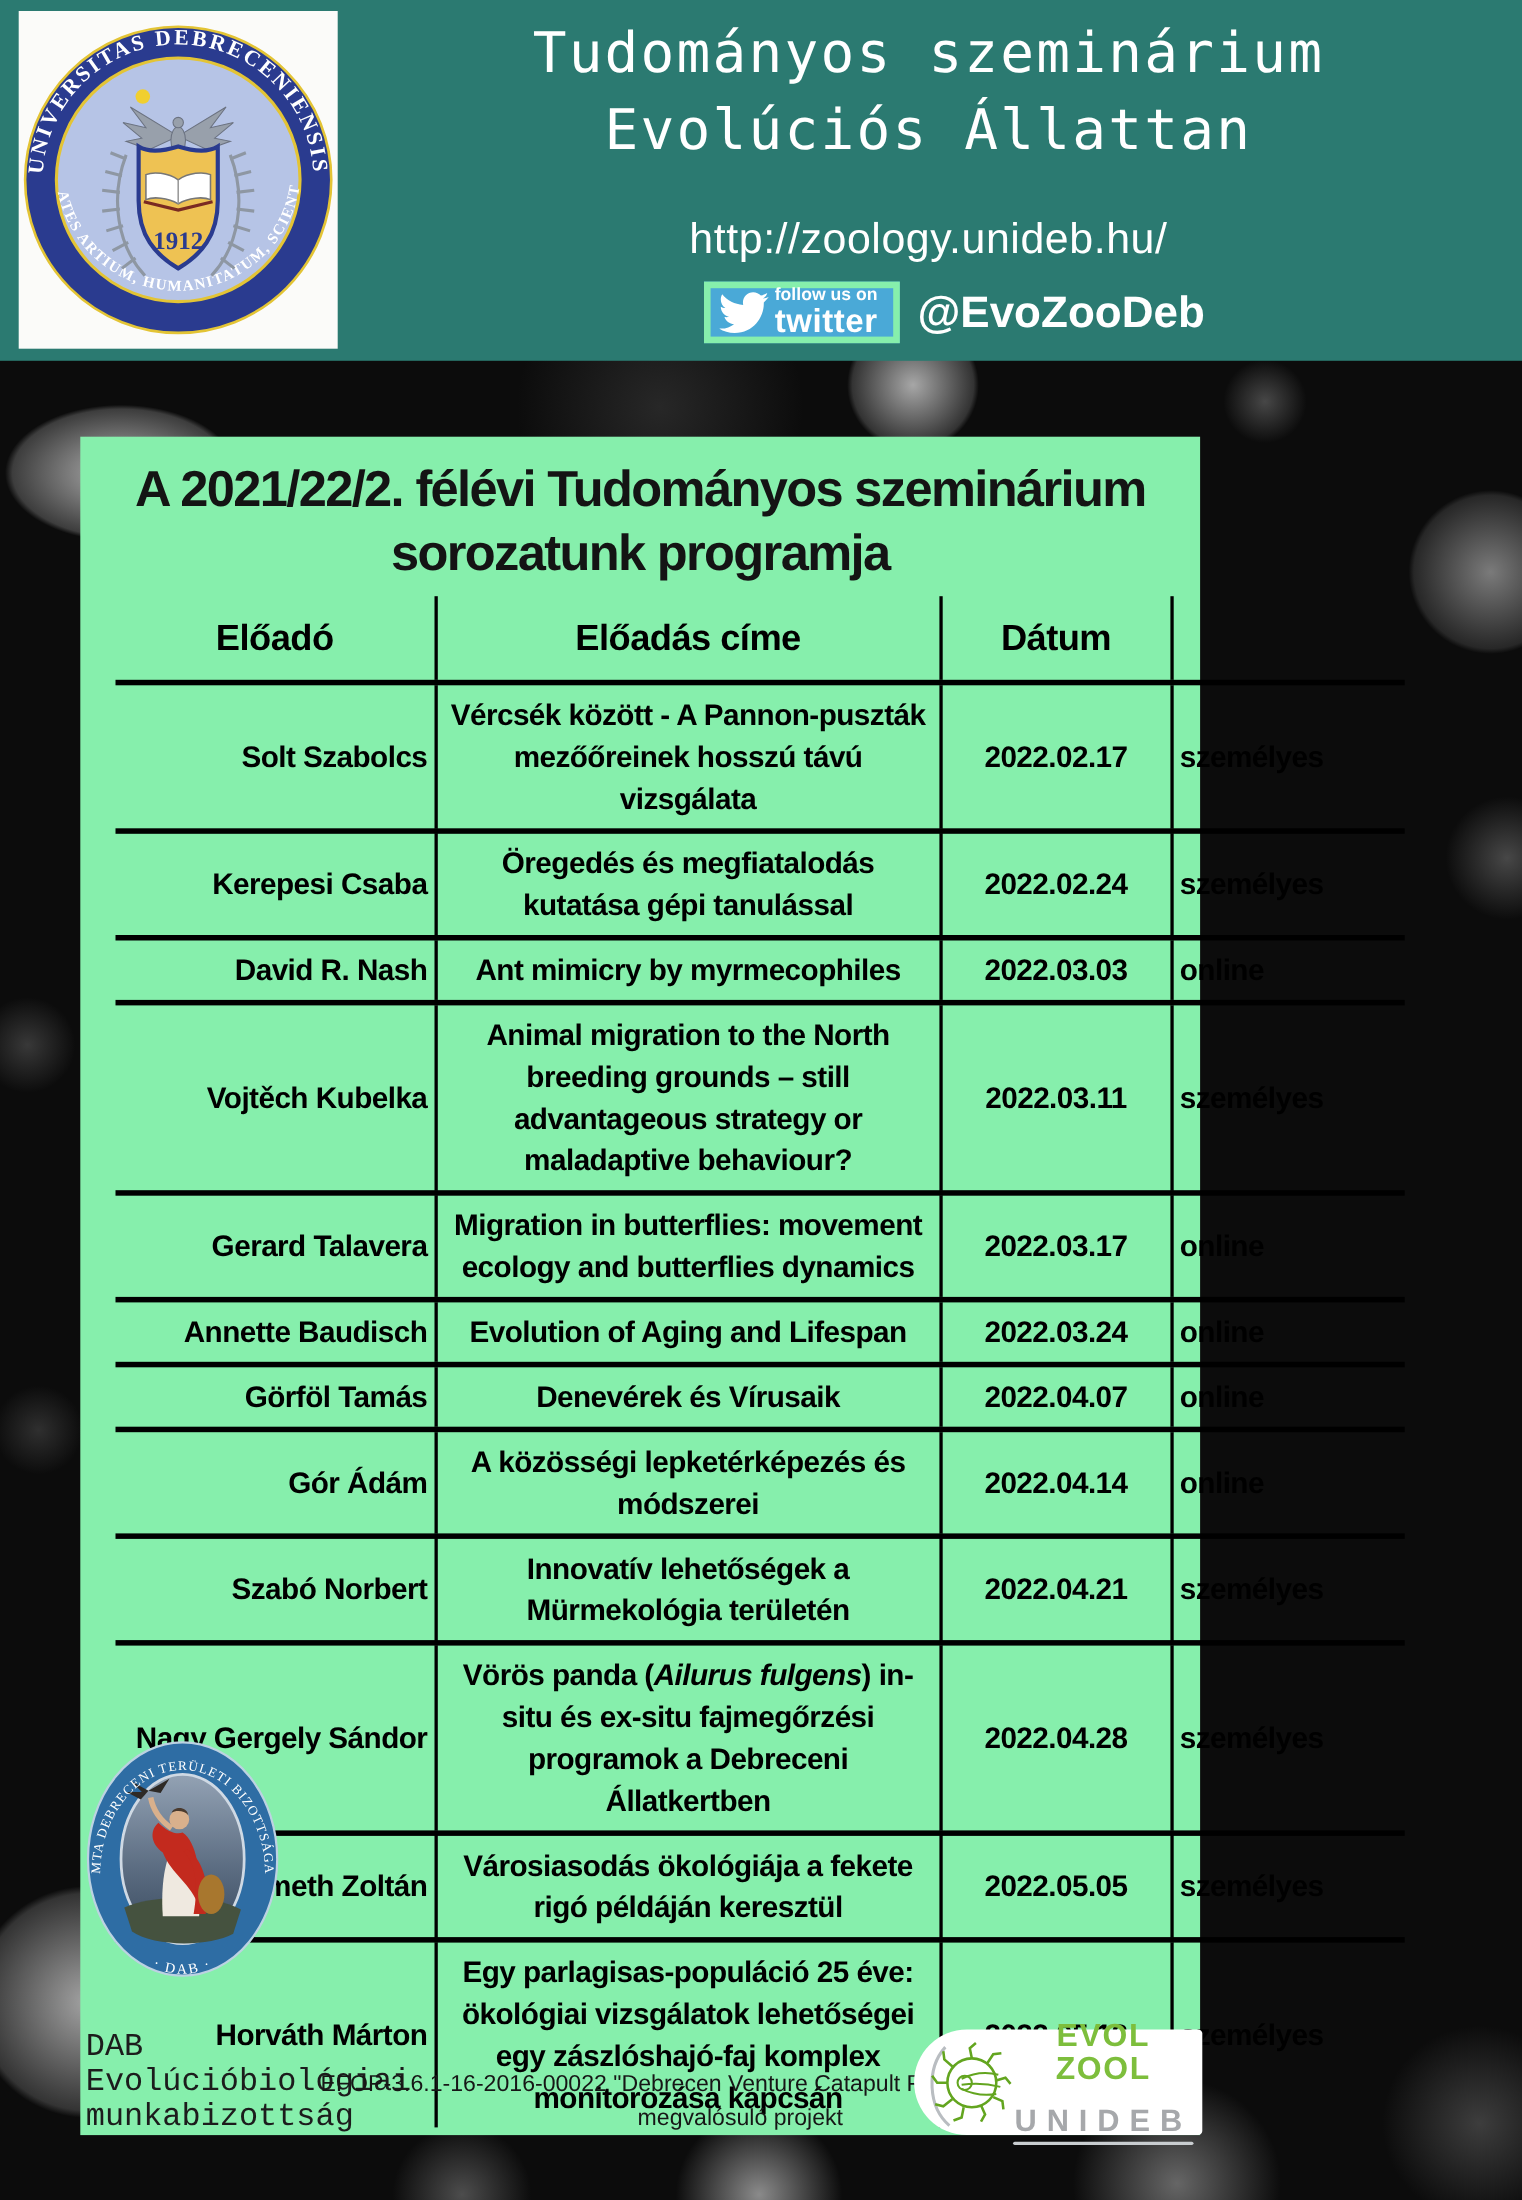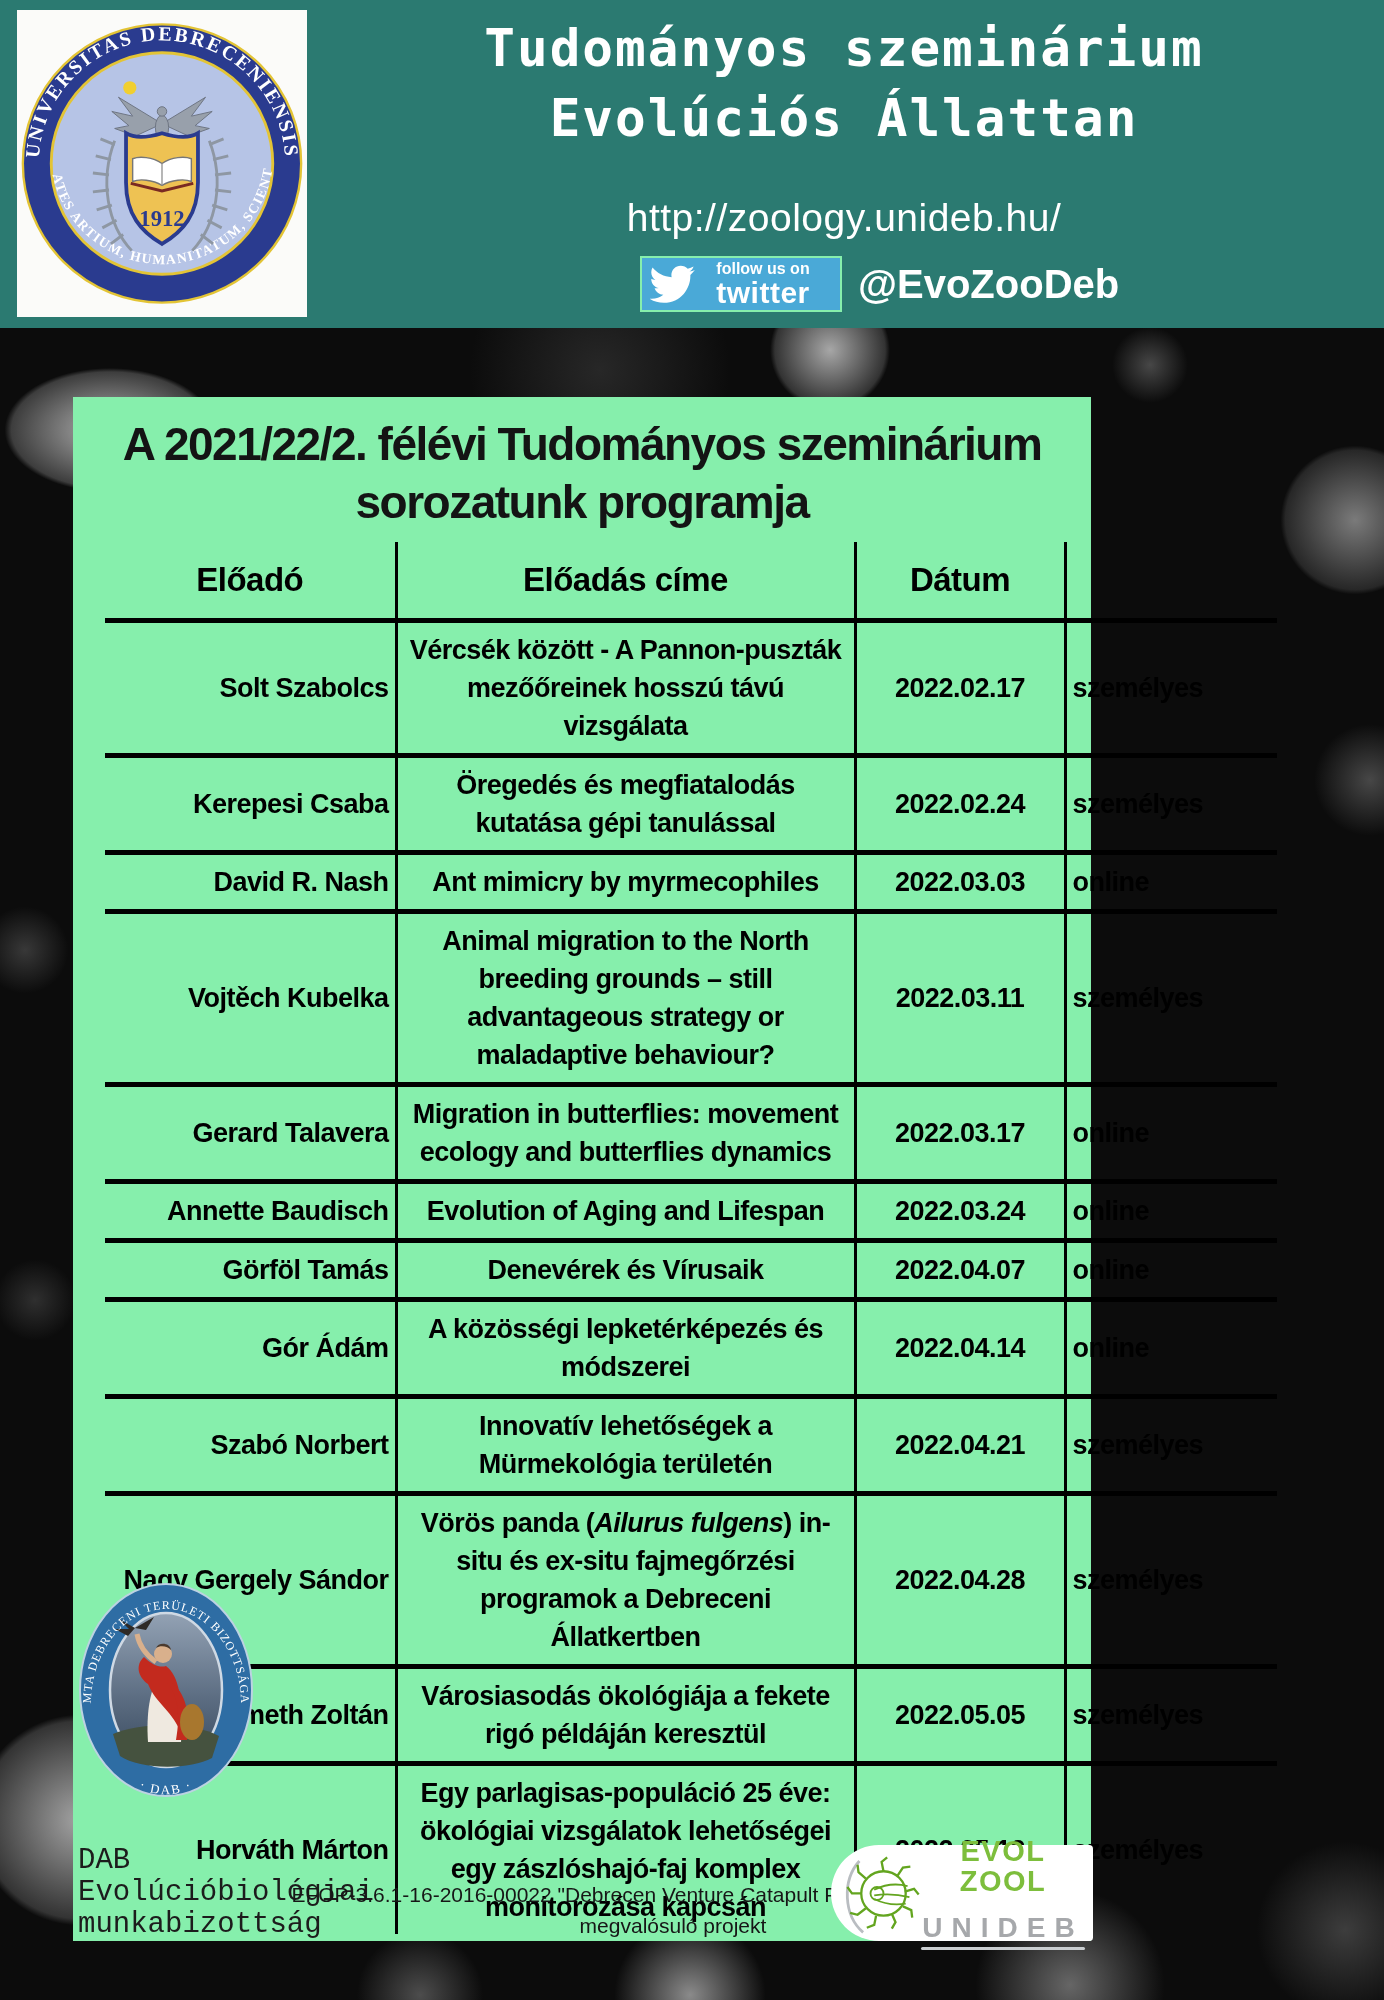--- a/index.html
+++ b/index.html
@@ -23,26 +23,26 @@
       radial-gradient(circle 140px at 1345px 1930px, rgba(110,110,110,.5), transparent 63%),
       radial-gradient(circle 200px at 600px 370px,  rgba(90,90,90,.35),   transparent 65%),
       radial-gradient(circle 60px  at 1150px 365px, rgba(130,130,130,.5), transparent 63%);
   }
 
   
   #header-band { position:absolute; left:0; top:0; width:1384px; height:328px; background:#2b7a71; }
   #seal-card { position:absolute; left:17px; top:10px; width:290px; height:307px; background:#fbfbf9; padding:3px; }
   #seal-card svg { width:100%; height:100%; display:block; }
   #header-titles { position:absolute; left:310px; right:6px; top:14px; text-align:center; color:#fff;
-    font-family:"DejaVu Sans Mono", monospace; font-weight:bold; }
+    font-family:"DejaVu Sans Mono", monospace; font-weight:normal; }
   #header-titles .t1, #header-titles .t2 { font-size:51px; letter-spacing:2px; line-height:70px; white-space:nowrap; }
   #header-url { position:absolute; left:310px; right:6px; top:196px; text-align:center; color:#fff;
     font-size:39px; font-weight:normal; letter-spacing:0.5px; }
   #twitter-row { position:absolute; left:640px; top:256px; display:flex; align-items:center; gap:16px; }
-  #twitter-badge { width:202px; height:56px; background:#4aa9d7; border:2px solid #86efac; display:flex;
+  #twitter-badge { width:178px; height:56px; background:#4aa9d7; border:6px solid #86efac; display:flex;
     align-items:center; padding:4px 10px 4px 8px; color:#fff; }
   #twitter-badge .bird { width:46px; height:38px; flex:0 0 auto; }
   #twitter-badge .txt { flex:1; text-align:center; line-height:1; }
   #twitter-badge .txt .l1 { font-size:16px; font-weight:bold; }
   #twitter-badge .txt .l2 { font-size:30px; font-weight:bold; letter-spacing:0.5px; margin-top:1px; }
   #twitter-handle { color:#fff; font-size:40px; font-weight:bold; }
 
   
   #panel { position:absolute; left:73px; top:397px; width:1018px; height:1544px; background:#86efac; }
   #program-title { position:absolute; left:0; right:0; top:18px; text-align:center; color:#141414;

